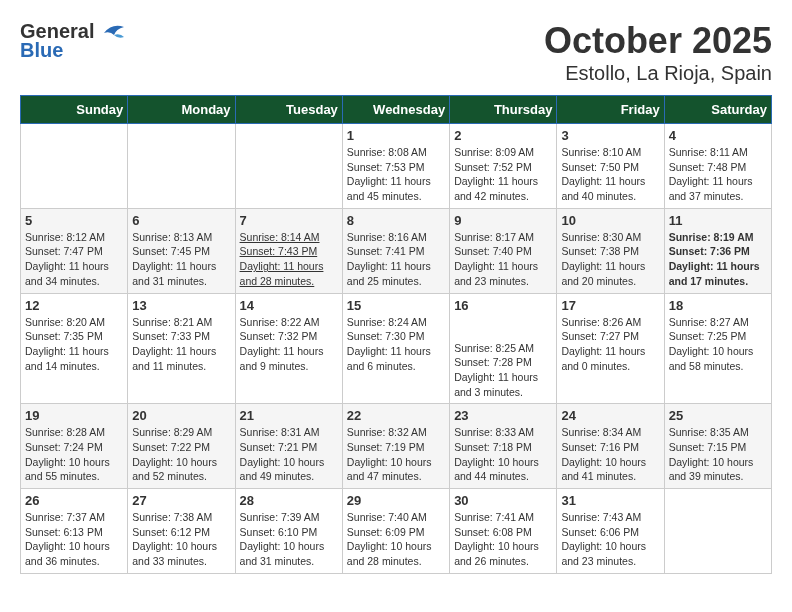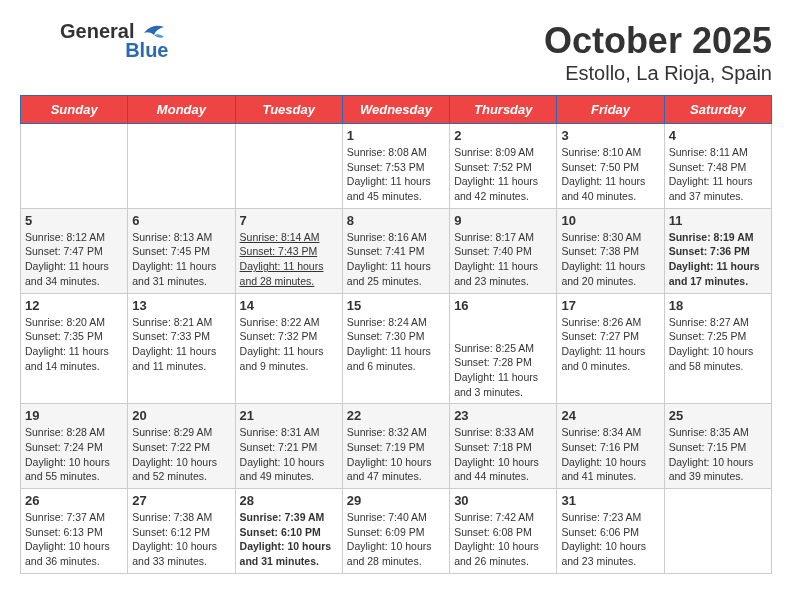--- a/index.html
+++ b/index.html
@@ -12,22 +12,21 @@
     }
     .header {
       display: flex;
       justify-content: space-between;
       align-items: flex-start;
       margin-bottom: 10px;
     }
     .logo {
       display: flex;
       flex-direction: column;
-      align-items: flex-end;
-      margin-left: 40px;
+      align-items: flex-start;
     }
     .logo-row {
       display: flex;
       align-items: center;
     }
     .title-block {
       text-align: right;
     }
     .month-title {
       font-size: 36px;
@@ -37,28 +36,27 @@
     .location {
       font-size: 20px;
       color: #333;
     }
     table {
       width: 100%;
       border-collapse: collapse;
       font-size: 11px;
     }
     thead tr th {
-      background-color: #ef4444;
+      background-color: #14532d;
       color: #fff;
       padding: 6px 4px;
-      text-align: center;
+      text-align: right;
       font-size: 13px;
       font-weight: bold;
       border: 1px solid #2a6ab5;
-      font-style: italic;
     }
     tbody tr td {
       border: 1px solid #ccc;
       vertical-align: top;
       padding: 4px 4px;
       width: 107px;
       min-height: 80px;
       background: #fff;
     }
     tbody tr:nth-child(even) td {
@@ -282,38 +280,38 @@
 Daylight: 10 hours and 36 minutes.</div>
         </td>
         <td>
           <span class="day-num">27</span>
           <div class="day-info" style="white-space: pre-line;">Sunrise: 7:38 AM
 Sunset: 6:12 PM
 Daylight: 10 hours and 33 minutes.</div>
         </td>
         <td>
           <span class="day-num">28</span>
-          <div class="day-info" style="white-space: pre-line; font-weight: bold;">Sunrise: 7:39 AM
+          <div class="day-info" style="white-space: pre-line;">Sunrise: 7:39 AM
 Sunset: 6:10 PM
 Daylight: 10 hours and 31 minutes.</div>
         </td>
         <td>
           <span class="day-num">29</span>
           <div class="day-info" style="white-space: pre-line;">Sunrise: 7:40 AM
 Sunset: 6:09 PM
 Daylight: 10 hours and 28 minutes.</div>
         </td>
         <td>
           <span class="day-num">30</span>
-          <div class="day-info" style="white-space: pre-line;">Sunrise: 7:42 AM
+          <div class="day-info" style="white-space: pre-line;">Sunrise: 7:41 AM
 Sunset: 6:08 PM
 Daylight: 10 hours and 26 minutes.</div>
         </td>
         <td>
           <span class="day-num">31</span>
-          <div class="day-info" style="white-space: pre-line;">Sunrise: 7:23 AM
+          <div class="day-info" style="white-space: pre-line;">Sunrise: 7:43 AM
 Sunset: 6:06 PM
 Daylight: 10 hours and 23 minutes.</div>
         </td>
         <td class="empty-cell"></td>
       </tr>
     </tbody>
 </table>
 
 </body></html>

